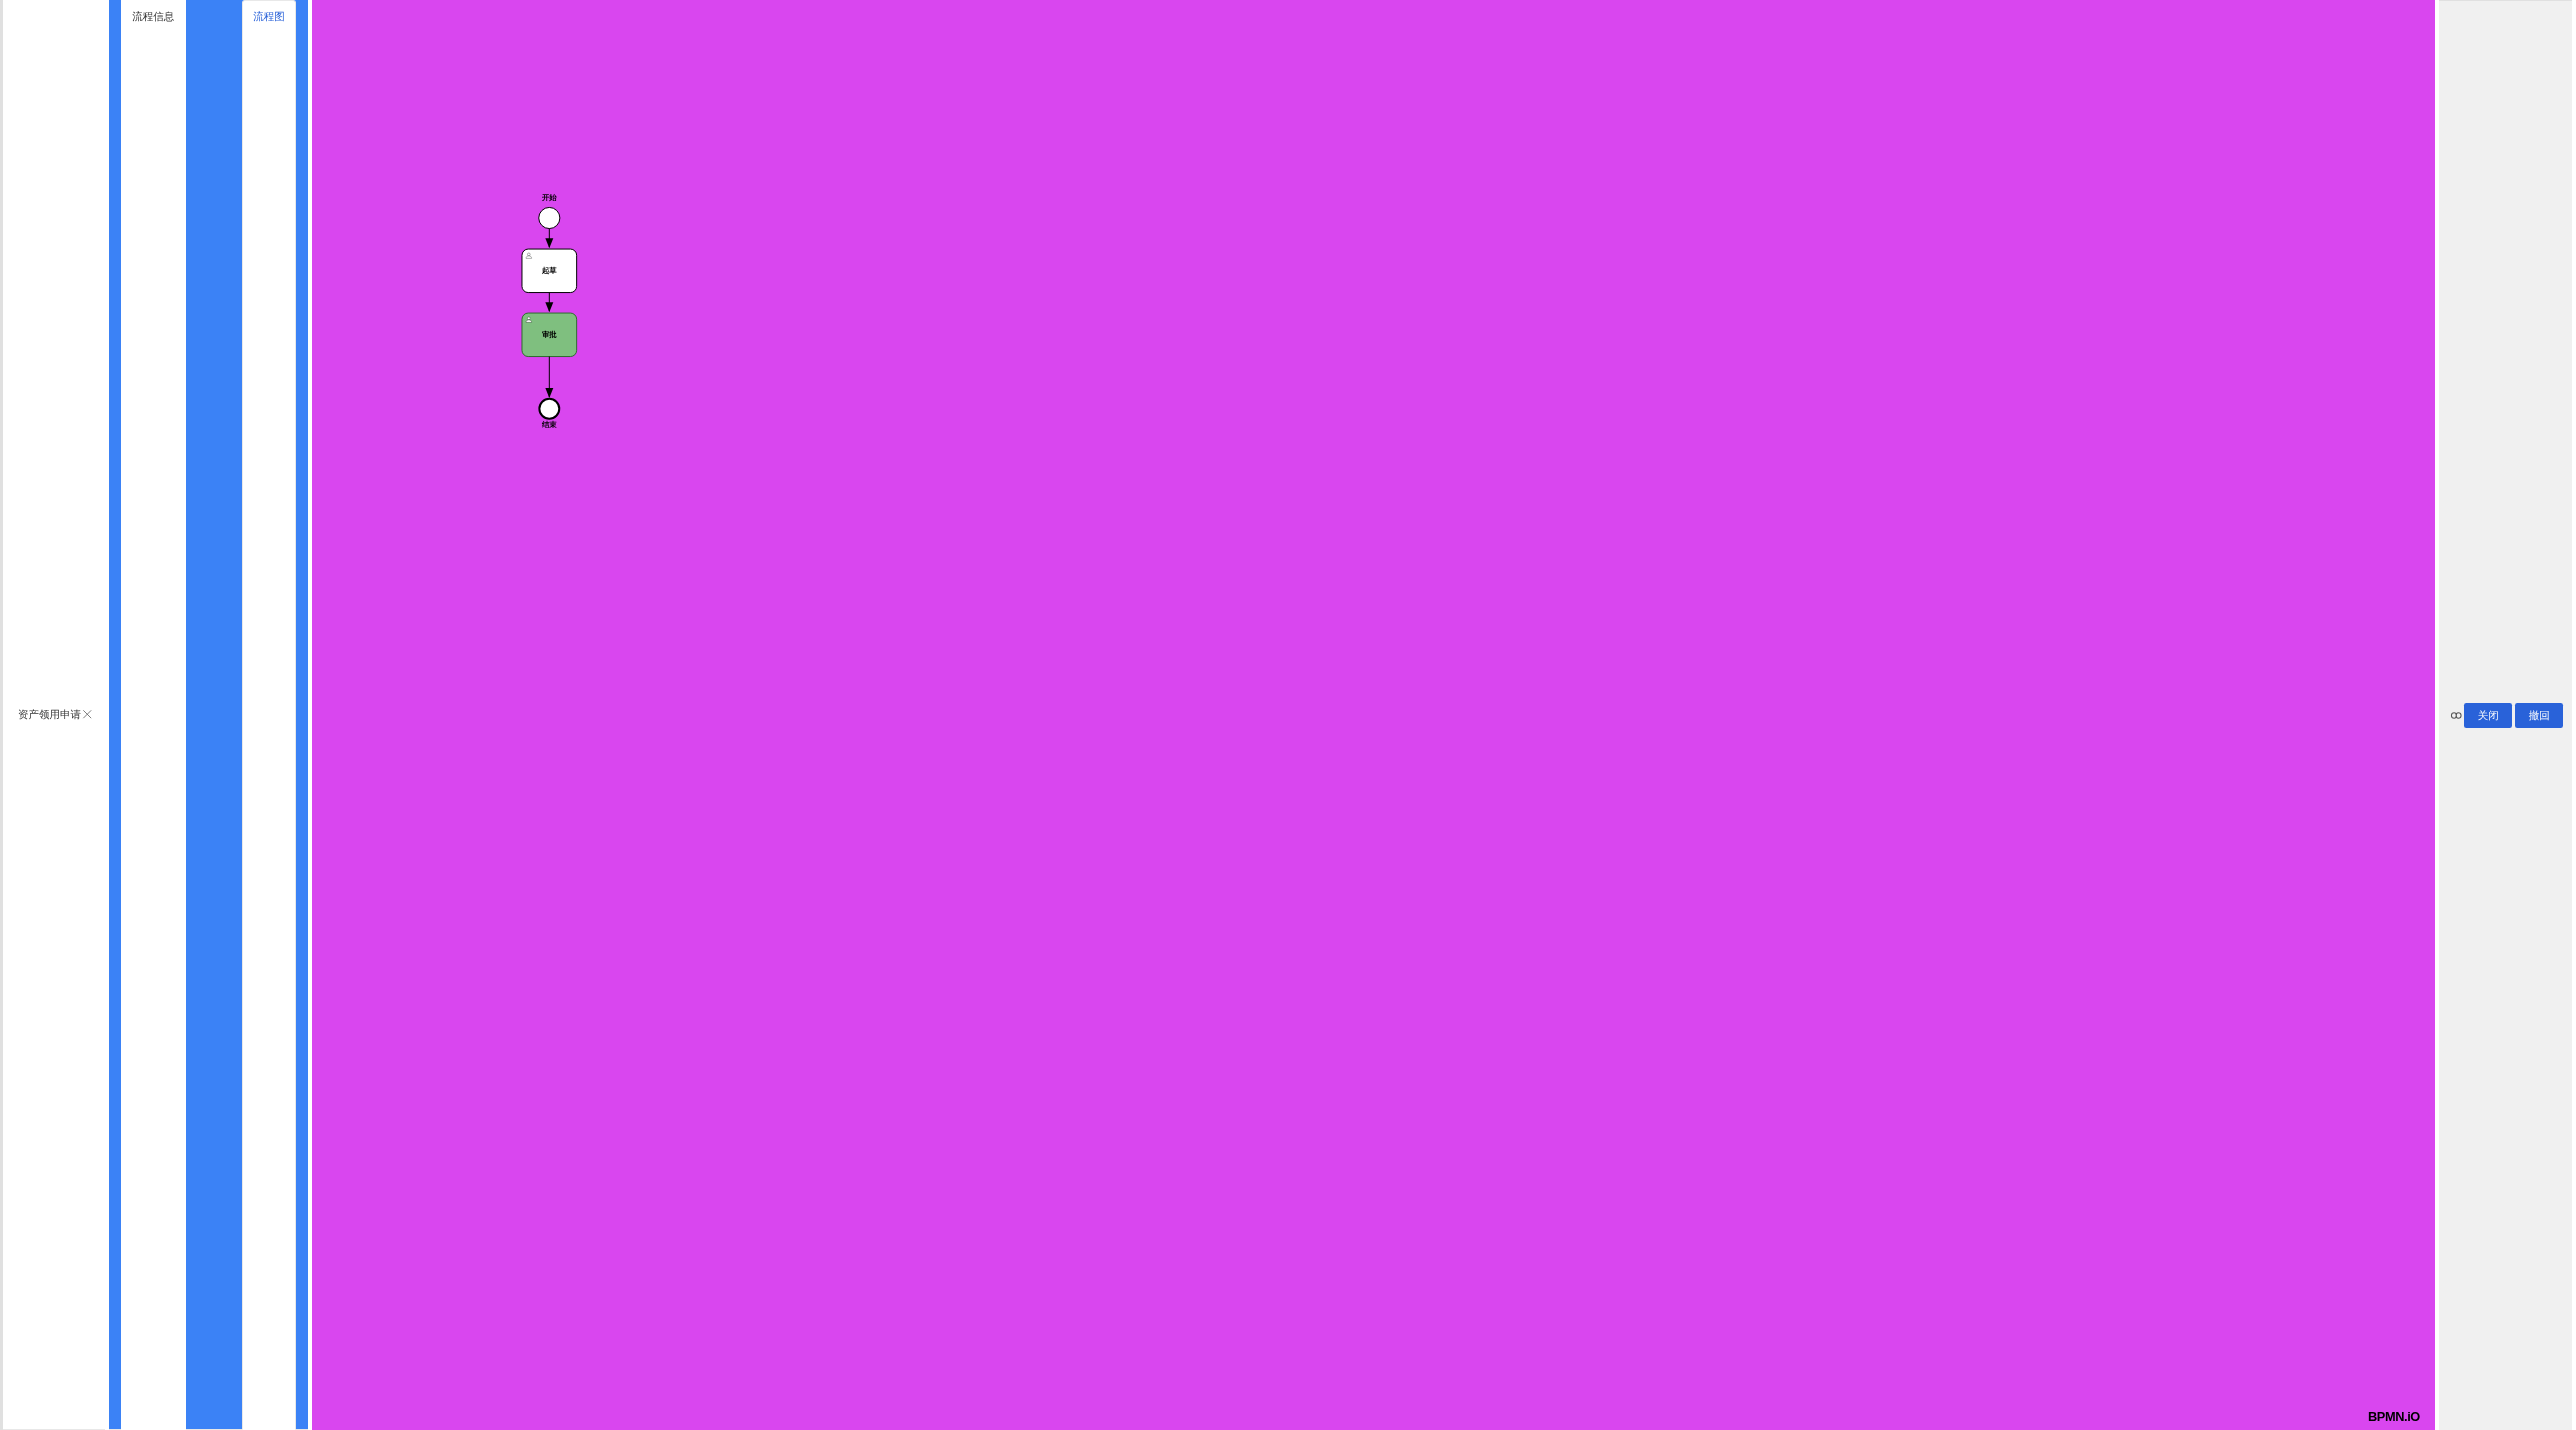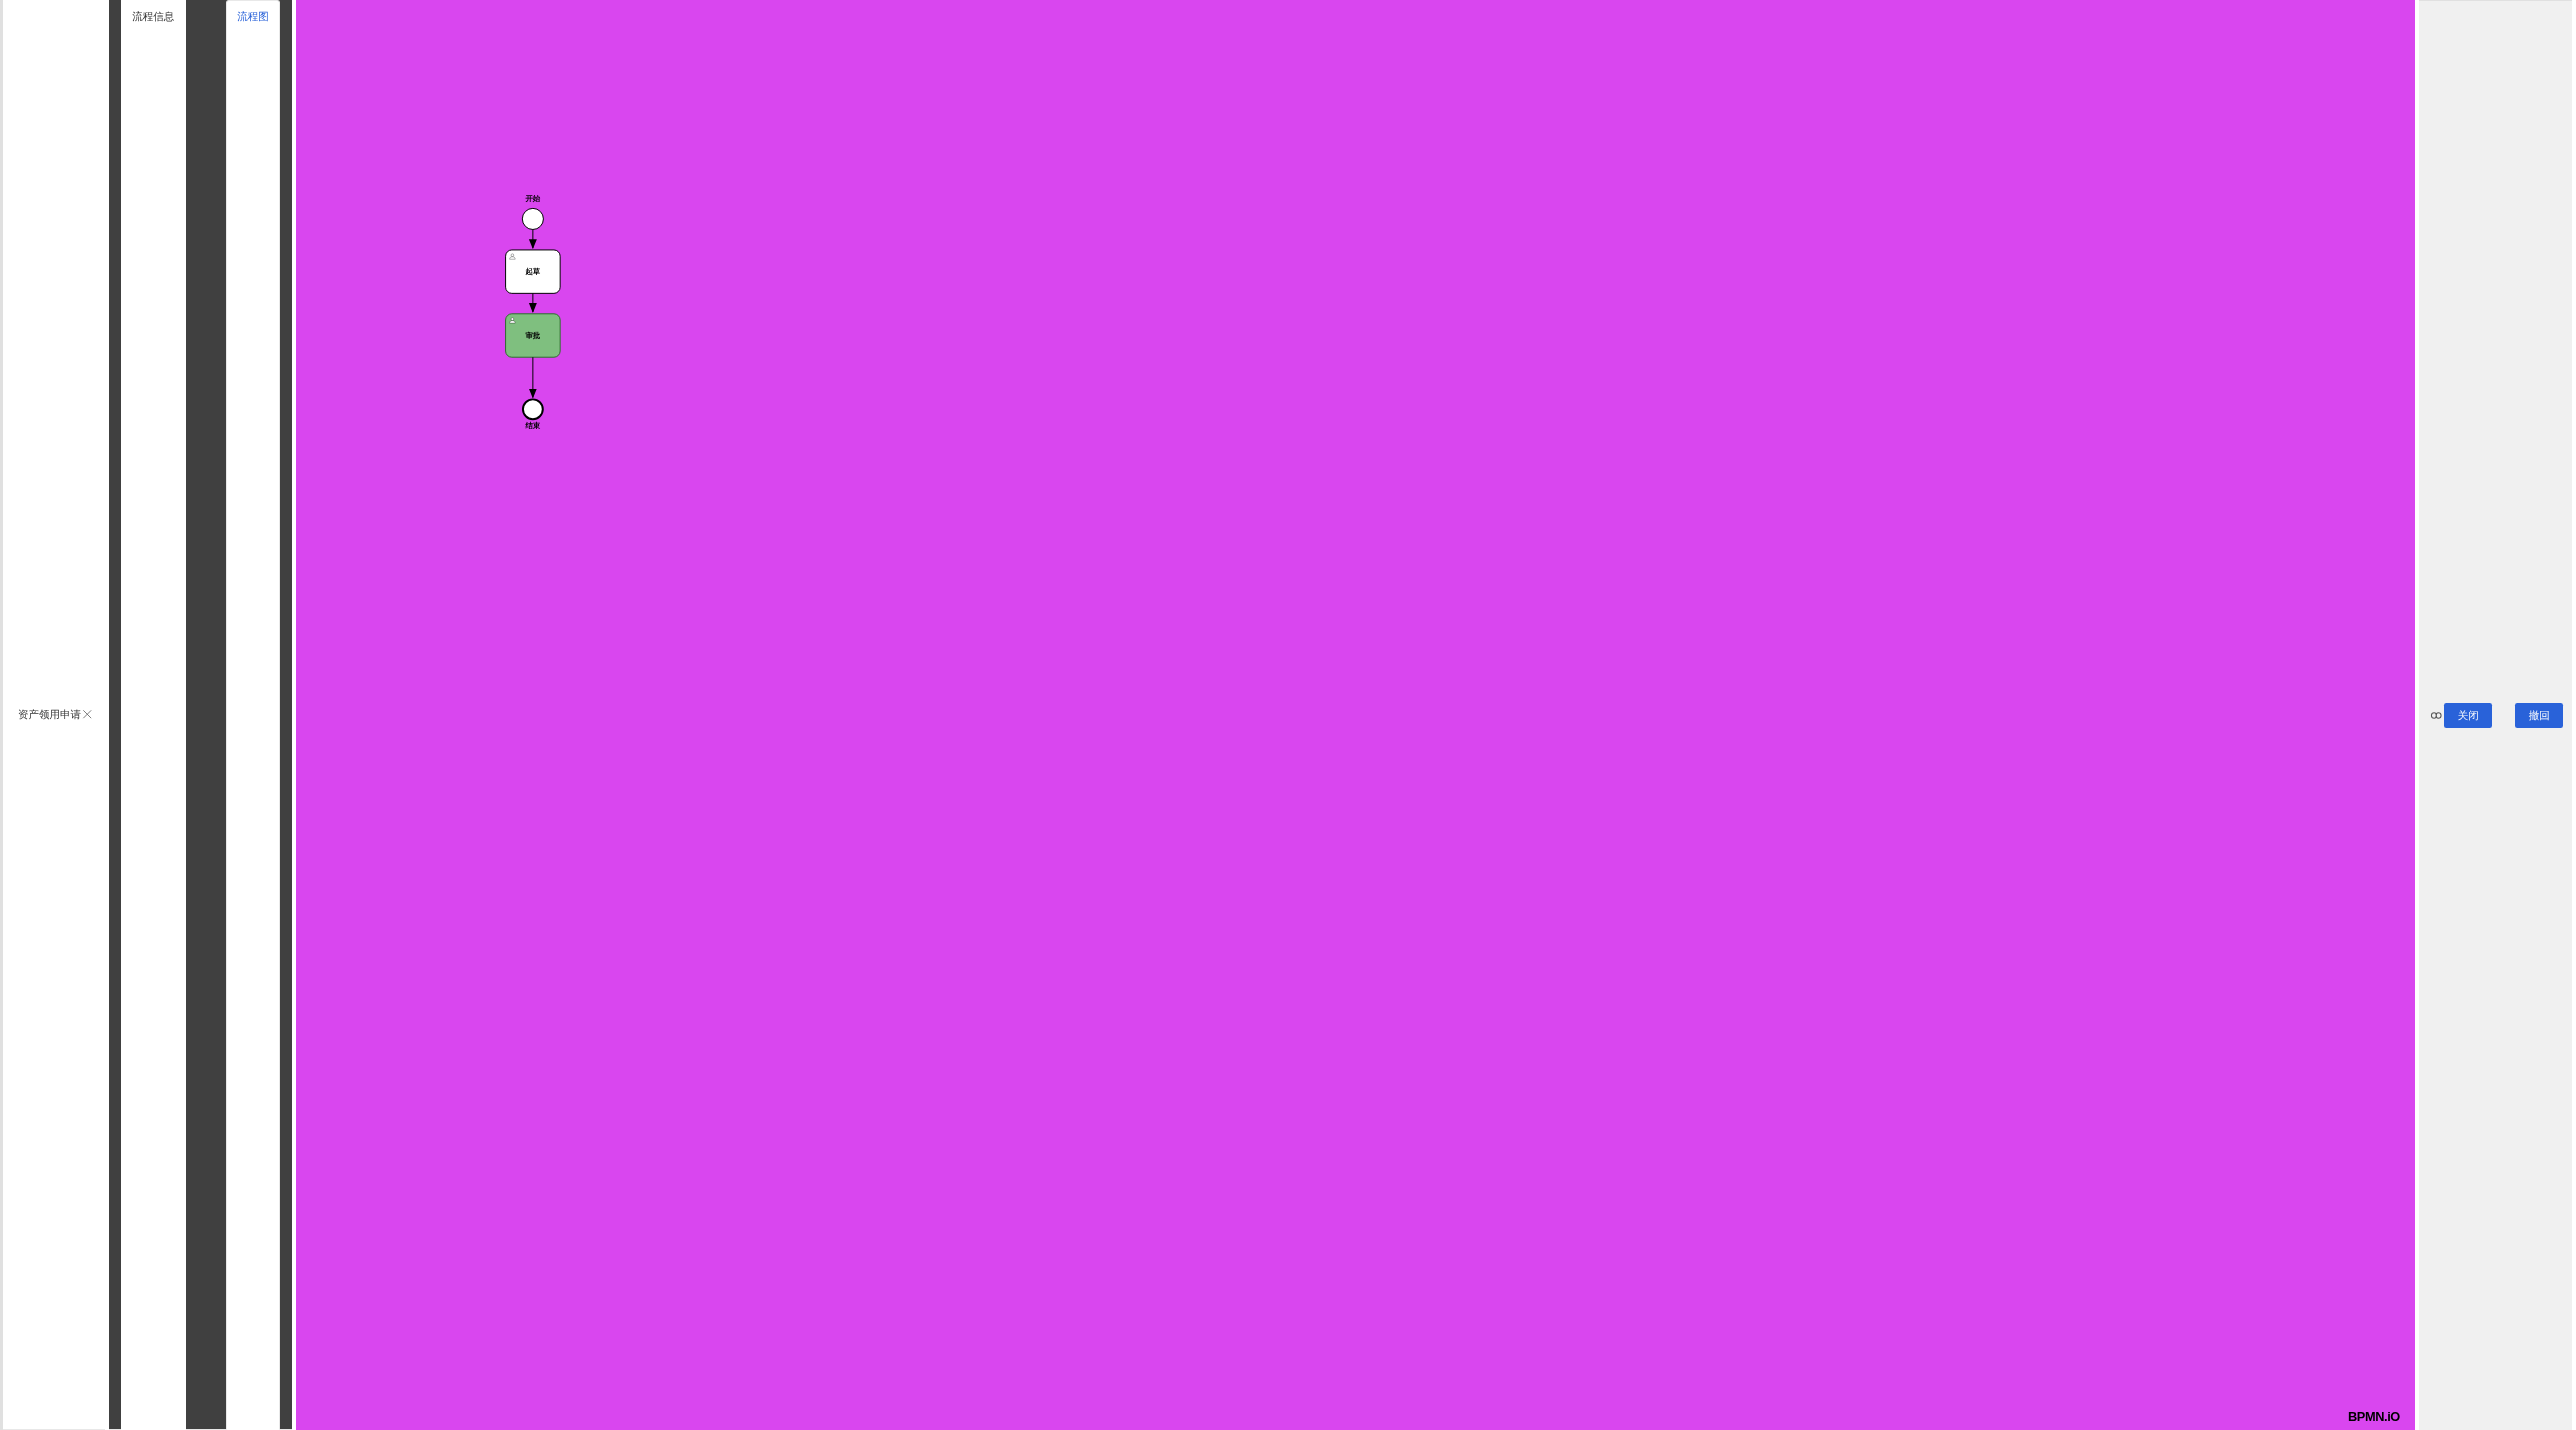--- a/index.html
+++ b/index.html
@@ -53,23 +53,24 @@
       cursor: pointer;
       color: #666;
       display: flex;
       align-items: center;
       justify-content: center;
     }
     .tabs-bar {
       display: flex;
       padding: 0 12px;
       border-bottom: 0.8px solid #e8e8e8;
-      background: #404040;
-      z-index: 1;
-      margin-right: 3.8px;
+      background: #3b82f6;
+      z-index: 1;
+      margin-right: 3.8px;
+      gap: 16px;
     }
     .tab {
       padding: 9px 10.5px;
       font-size: 10.5px;
       color: #333;
       cursor: pointer;
       border: 0.8px solid transparent;
       margin-bottom: -0.8px;
       background: #fff;
     }
@@ -117,21 +118,21 @@
       display: flex;
       align-items: center;
     }
     .infinity-icon {
       width: 16.5px;
       height: 13.5px;
       color: #555;
     }
     .footer-right {
       display: flex;
-      gap: 23px;
+      gap: 3px;
     }
     .btn {
       padding: 5.3px 13.5px;
       font-size: 10.5px;
       border: none;
       border-radius: 2.3px;
       cursor: pointer;
       background: #2962d9;
       color: #fff;
     }

